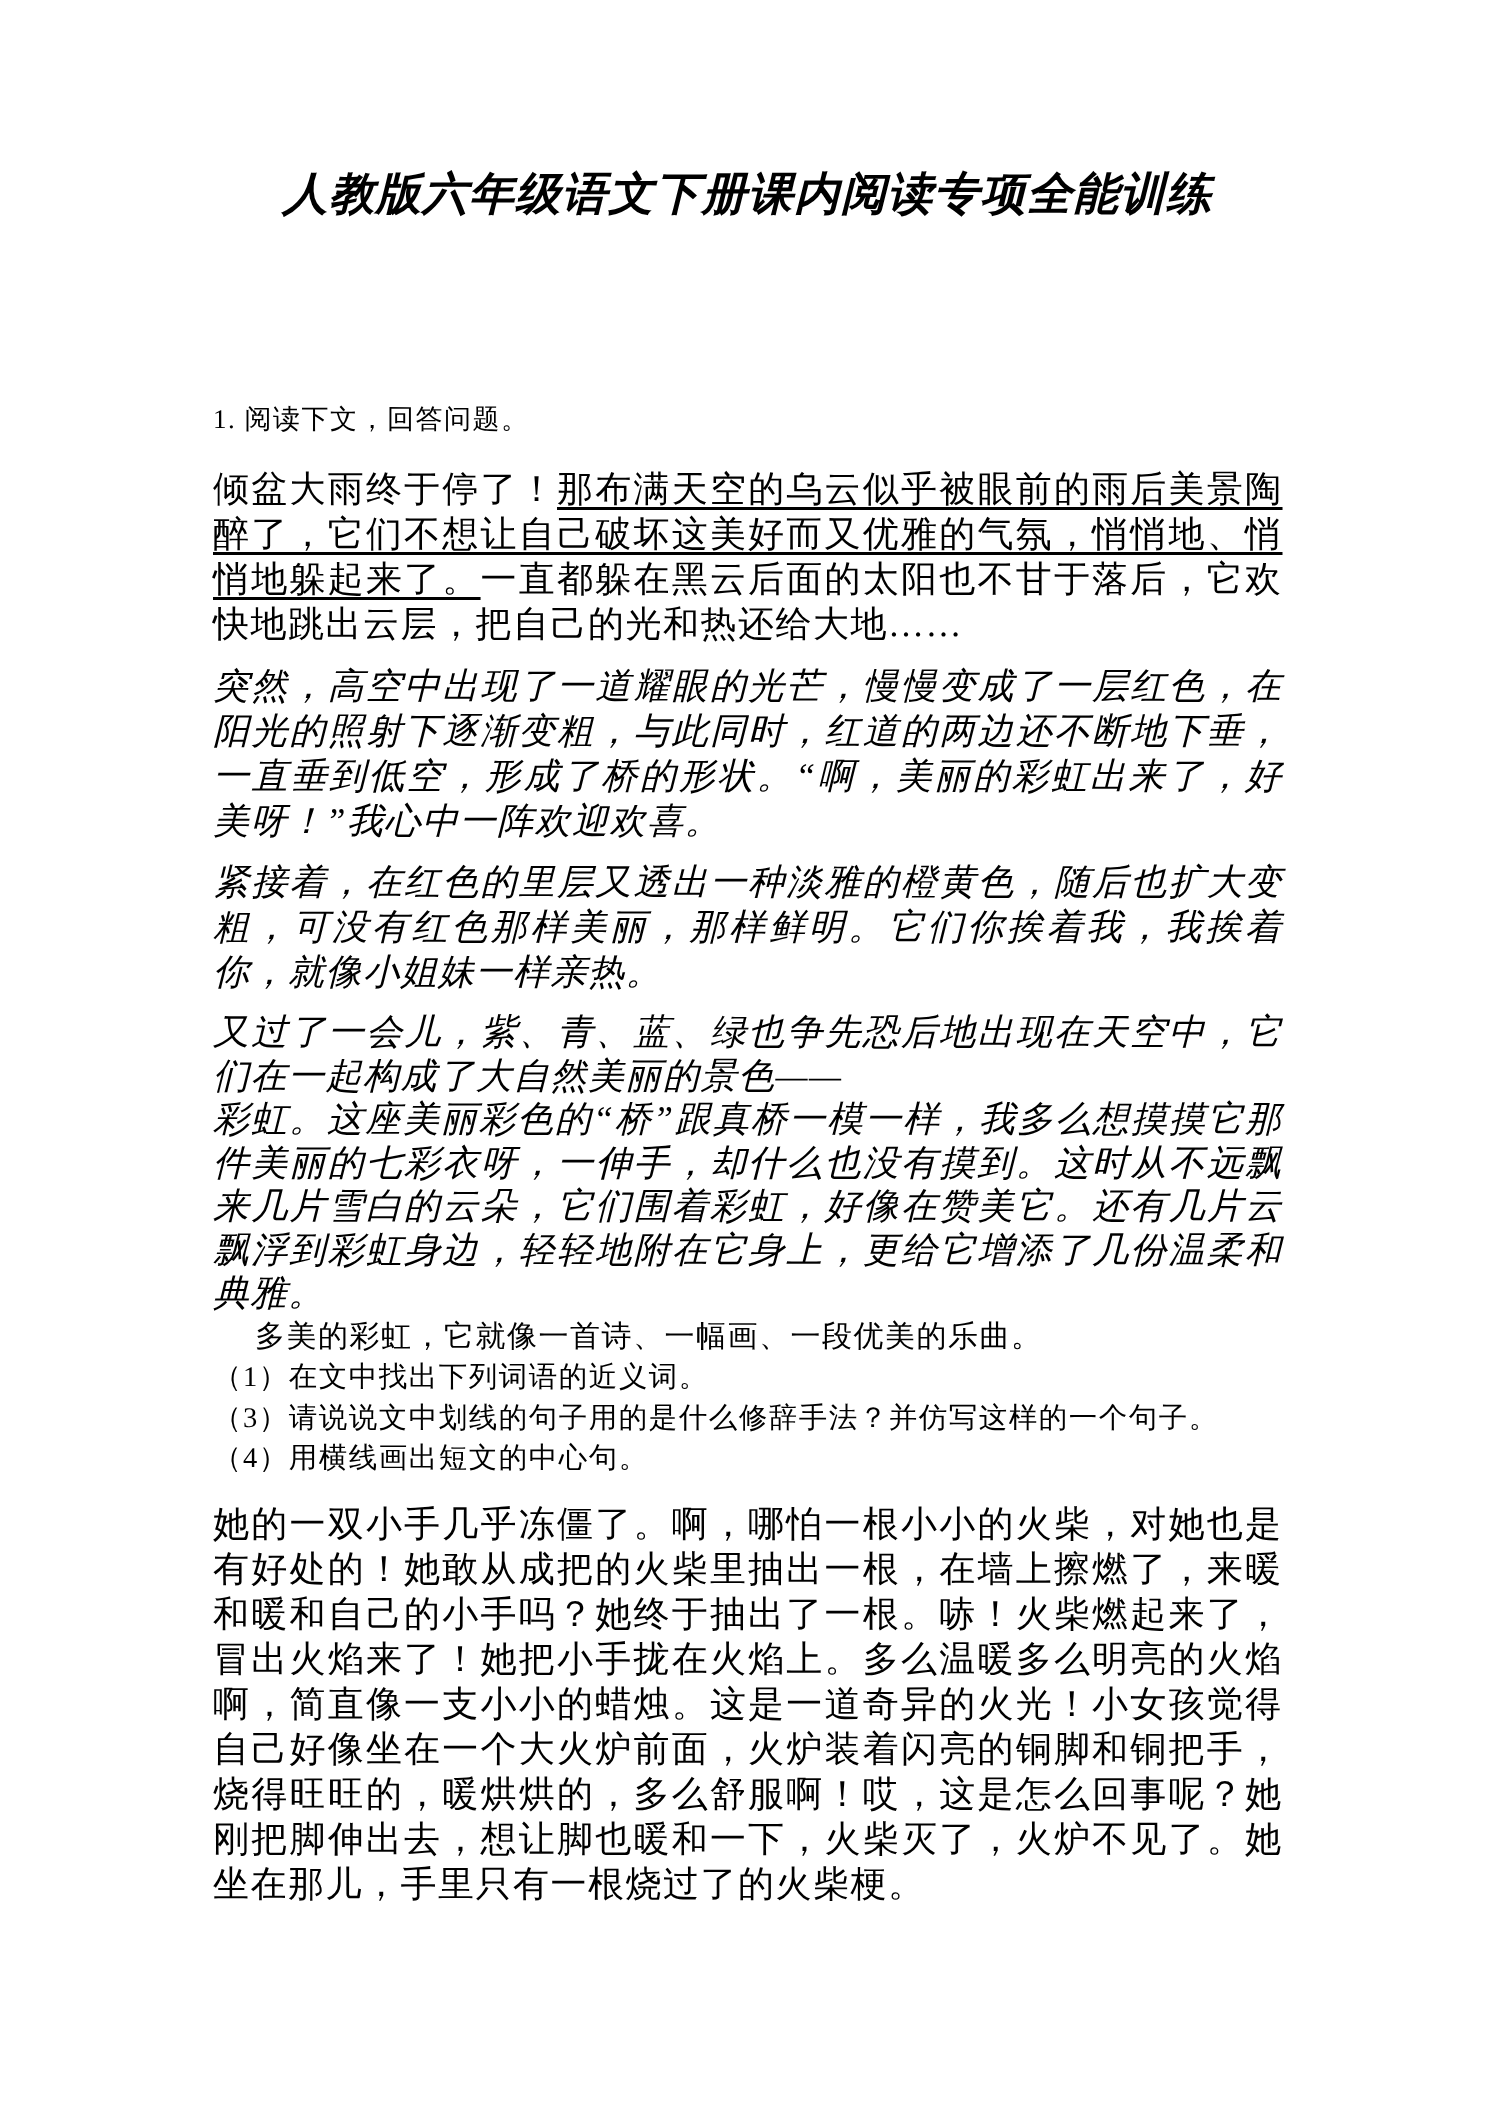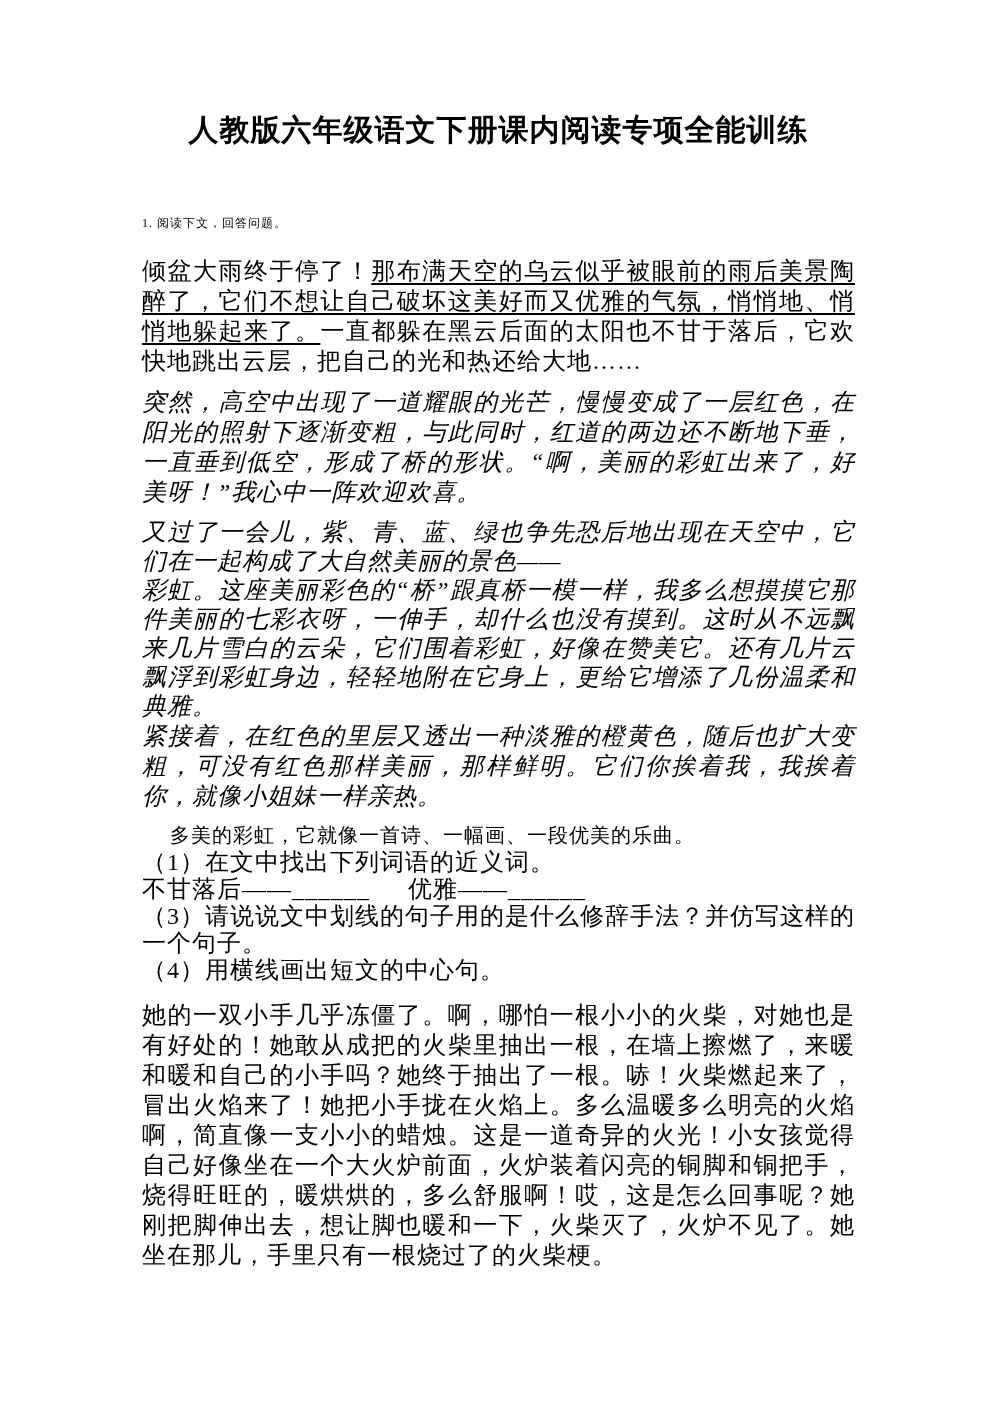--- a/index.html
+++ b/index.html
@@ -15,31 +15,32 @@
     font-family: "Liberation Serif", "DejaVu Serif", serif;
   }
   .page {
     box-sizing: border-box;
     width: 993px;
     height: 1404px;
     padding: 108px 138px 0 142px;
     background: #ffffff;
   }
   .doc-title {
-    margin: 0 0 56px 0;
+    margin: 0 0 112px 0;
     font-size: 30px;
     line-height: 44px;
     font-weight: bold;
     text-align: center;
     letter-spacing: 1px;
     white-space: nowrap;
+    font-style: italic;
   }
   .exercise-heading {
     margin: 0;
-    font-size: 12px;
+    font-size: 18px;
     line-height: 30px;
     letter-spacing: 1px;
   }
   .passage-title {
     margin: 0;
     font-size: 20px;
     line-height: 30px;
     text-align: center;
     letter-spacing: 1px;
   }
@@ -64,21 +65,21 @@
   }
   .center-sentence {
     margin: 0;
     font-size: 20px;
     line-height: 27px;
     letter-spacing: 1px;
     text-indent: 28px;
   }
   .question-line {
     margin: 0;
-    font-size: 24px;
+    font-size: 19px;
     line-height: 27px;
     letter-spacing: 1px;
   }
   .blank-gap {
     display: inline-block;
     width: 38px;
   }
   .ex2-heading {
     margin: 16px 0 0 0;
   }
@@ -94,30 +95,29 @@
   <h1 class="doc-title">人教版六年级语文下册课内阅读专项全能训练</h1>
 
   <section>
     <p class="exercise-heading">1. 阅读下文，回答问题。</p>
 
 
     <p class="para"><span>倾盆大雨终于停了！</span><span class="underlined">那布满天空的乌云似乎被眼前的雨后美景陶醉了，它们不想让自己破坏这美好而又优雅的气氛，悄悄地、悄悄地躲起来了。</span><span>一直都躲在黑云后面的太阳也不甘于落后，它欢快地跳出云层，把自己的光和热还给大地……</span></p>
 
     <p class="para mid">突然，高空中出现了一道耀眼的光芒，慢慢变成了一层红色，在阳光的照射下逐渐变粗，与此同时，红道的两边还不断地下垂，一直垂到低空，形成了桥的形状。“啊，美丽的彩虹出来了，好美呀！”我心中一阵欢迎欢喜。</p>
 
+    <p class="para mid">紧接着，在红色的里层又透出一种淡雅的橙黄色，随后也扩大变粗，可没有红色那样美丽，那样鲜明。它们你挨着我，我挨着你，就像小姐妹一样亲热。</p>
+
     <p class="para mid tight"><span>又过了一会儿，紫、青、蓝、绿也争先恐后地出现在天空中，它们在一起构成了大自然美丽的景色——</span><br><span>彩虹。这座美丽彩色的“桥”跟真桥一模一样，我多么想摸摸它那件美丽的七彩衣呀，一伸手，却什么也没有摸到。这时从不远飘来几片雪白的云朵，它们围着彩虹，好像在赞美它。还有几片云飘浮到彩虹身边，轻轻地附在它身上，更给它增添了几份温柔和典雅。</span></p>
-
-    <p class="para mid">紧接着，在红色的里层又透出一种淡雅的橙黄色，随后也扩大变粗，可没有红色那样美丽，那样鲜明。它们你挨着我，我挨着你，就像小姐妹一样亲热。</p>
 
     <p class="center-sentence">多美的彩虹，它就像一首诗、一幅画、一段优美的乐曲。</p>
 
     <div>
       <p class="question-line">（1）在文中找出下列词语的近义词。</p>
 
-      <p class="question-line"><span>不甘落后——</span><span>______</span><span class="blank-gap"></span><span>优雅——</span><span>______</span></p>
 
 
       <p class="question-line">（3）请说说文中划线的句子用的是什么修辞手法？并仿写这样的一个句子。</p>
 
       <p class="question-line">（4）用横线画出短文的中心句。</p>
     </div>
   </section>
 
   <section>
 

